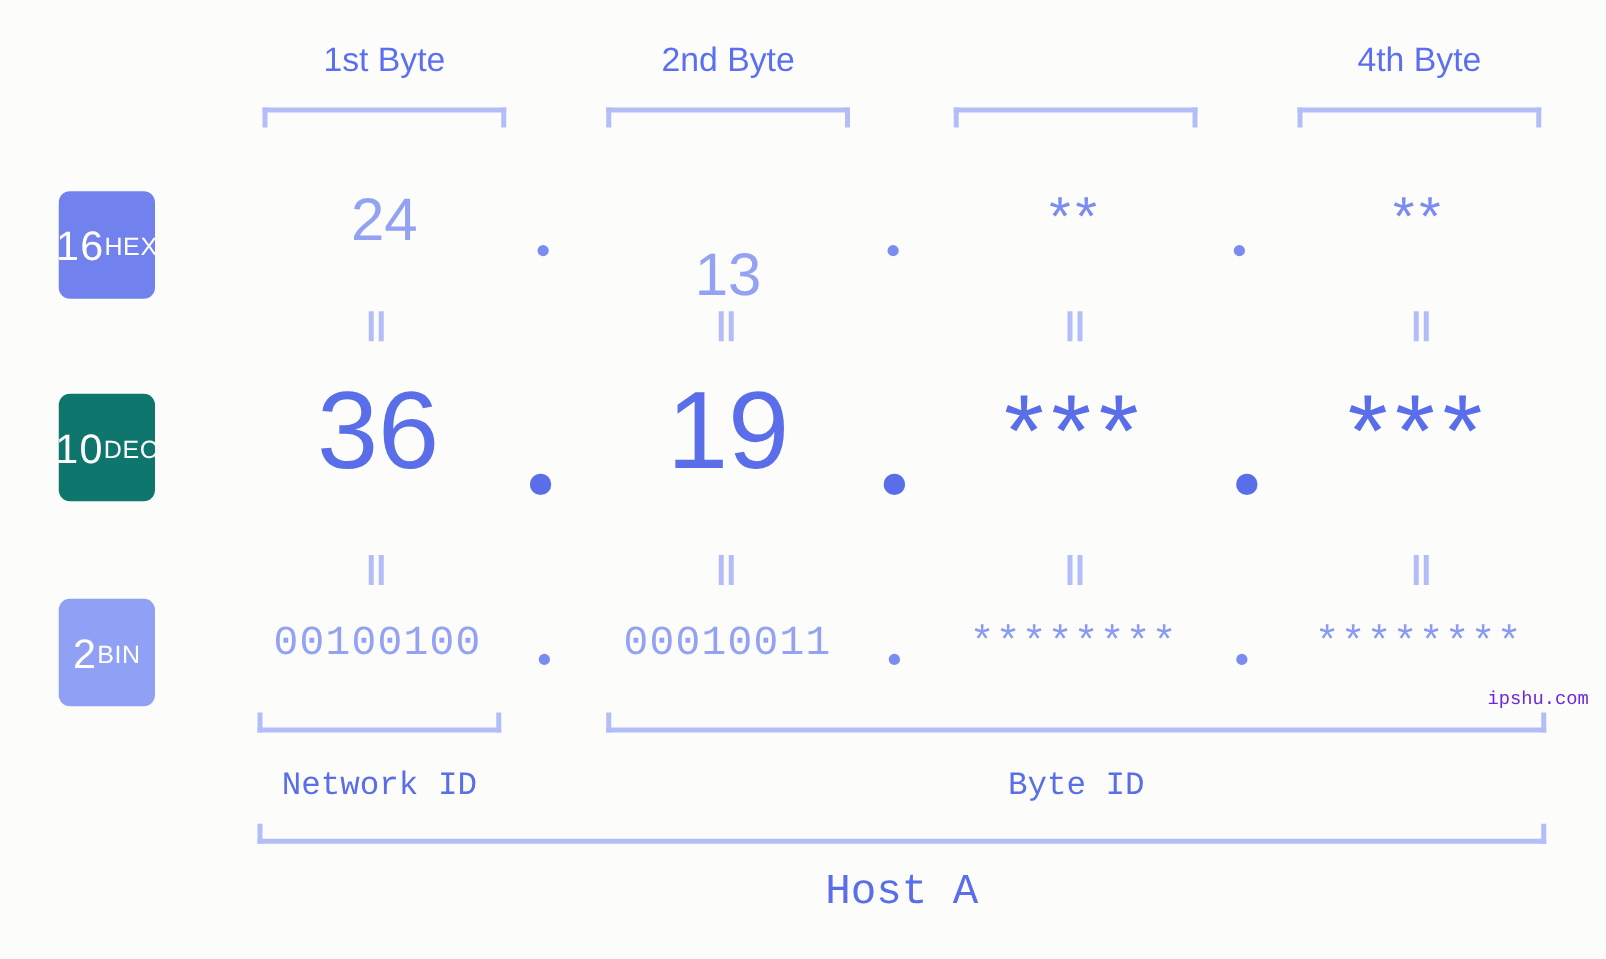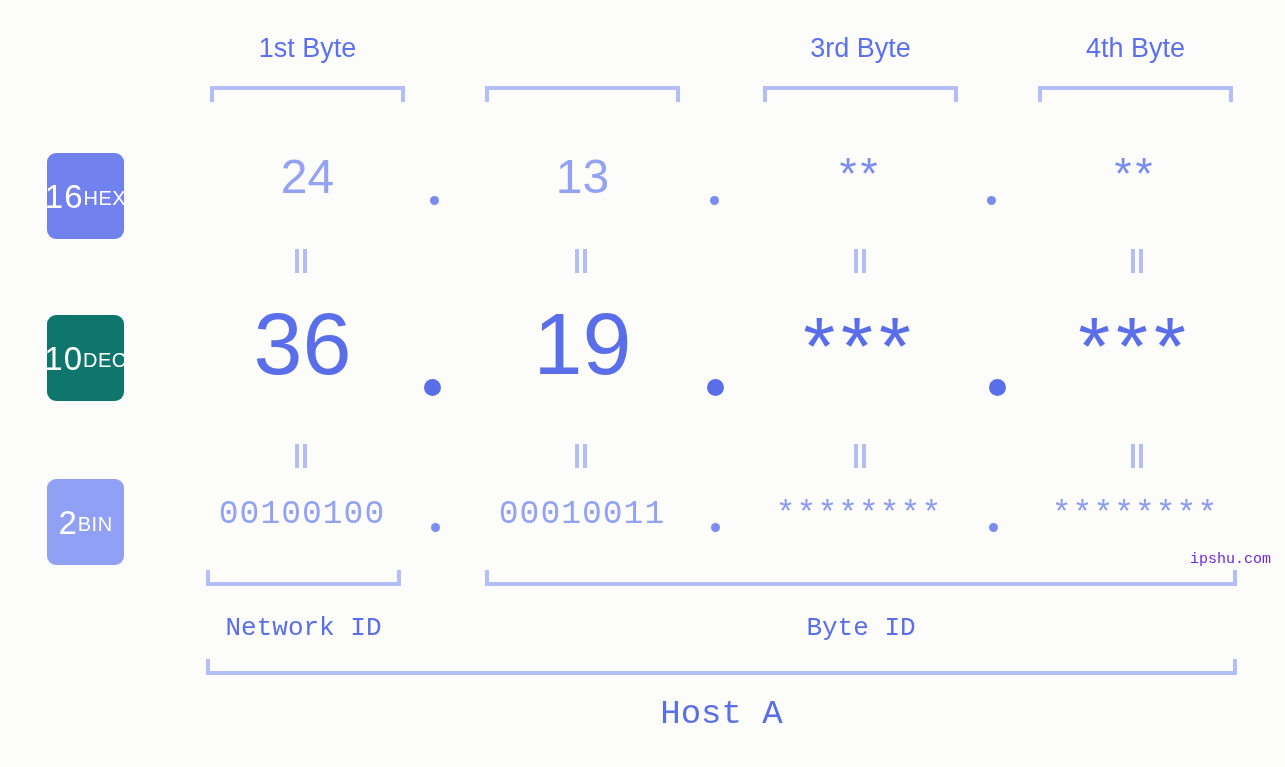--- a/index.html
+++ b/index.html
@@ -187,21 +187,21 @@
     color: #6d28d9;
     letter-spacing: 0px;
   }
 </style>
 </head>
 <body>
 
 <div class="stage">
 
   <div class="byte-title" style="left:210px; width:195px;">1st Byte</div>
-  <div class="byte-title" style="left:763px; width:195px;">3rd Byte</div>
+  <div class="byte-title" style="left:485px; width:195px;">2nd Byte</div>
   <div class="byte-title" style="left:1038px; width:195px;">4th Byte</div>
 
   <div class="bracket-down" style="left:210px; width:195px;"></div>
   <div class="bracket-down" style="left:485px; width:195px;"></div>
   <div class="bracket-down" style="left:763px; width:195px;"></div>
   <div class="bracket-down" style="left:1038px; width:195px;"></div>
 
   <div class="badge" id="badge-hex">
     <span class="num">16</span>
     <span class="nm">HEX</span>
@@ -210,21 +210,21 @@
     <span class="num">10</span>
     <span class="nm">DEC</span>
   </div>
   <div class="badge" id="badge-bin">
     <span class="num">2</span>
     <span class="nm">BIN</span>
   </div>
 
   <div class="val hex-val" style="left:210px; width:195px;">24</div>
   <div class="dot hex-dot" style="left:430px;"></div>
-  <div class="val hex-val" style="left:485px; width:195px;">13</div>
+  <div class="val hex-val" style="left:485px; width:195px;margin-top:44px;">13</div>
   <div class="dot hex-dot" style="left:710px;"></div>
   <div class="val hex-val stars" style="left:763px; width:195px;">**</div>
   <div class="dot hex-dot" style="left:987px;"></div>
   <div class="val hex-val stars" style="left:1038px; width:195px;">**</div>
 
   <div class="eq row1" style="left:294px;"></div>
   <div class="eq row1" style="left:574px;"></div>
   <div class="eq row1" style="left:853px;"></div>
   <div class="eq row1" style="left:1130px;"></div>
 

